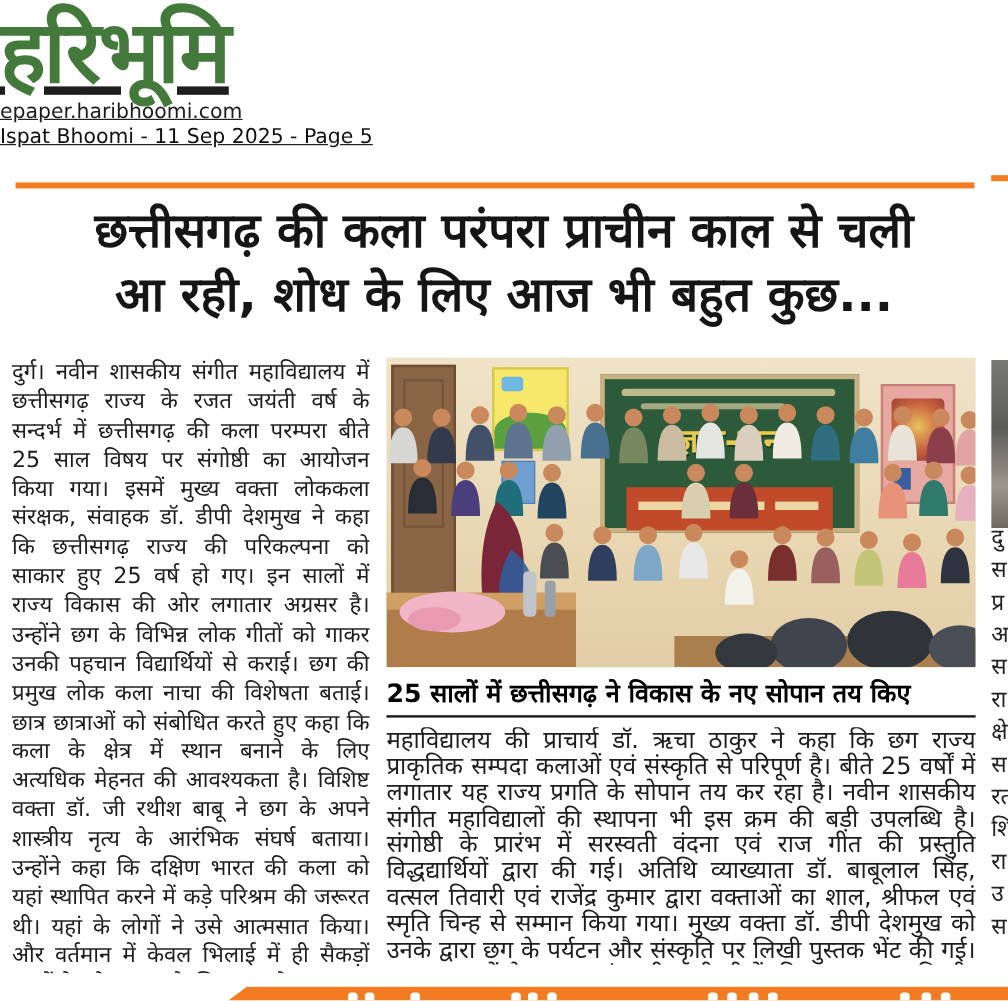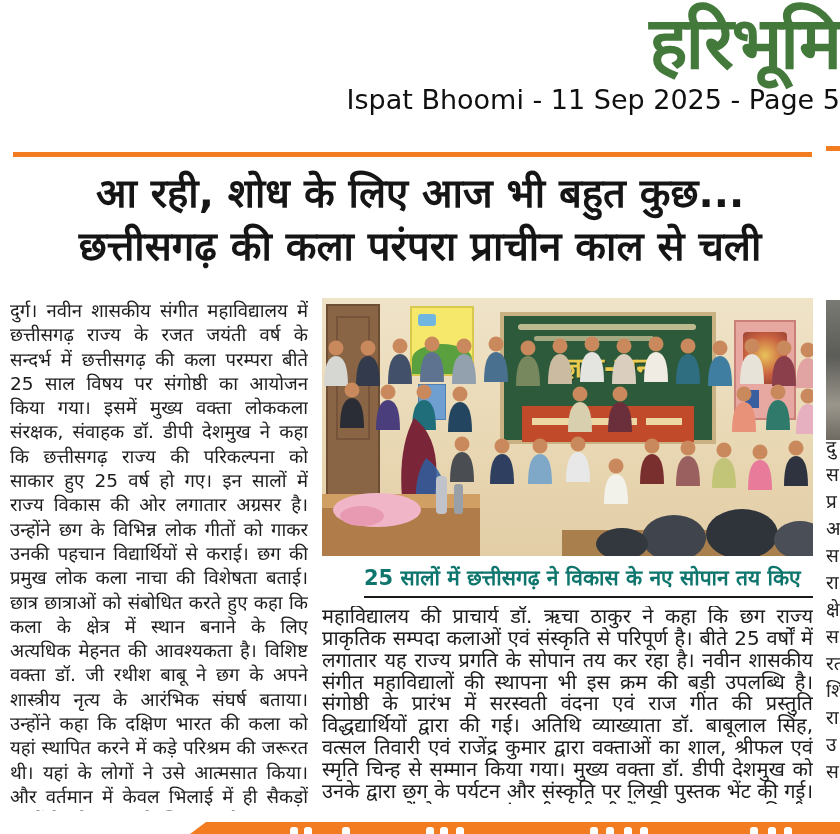--- a/index.html
+++ b/index.html
@@ -1,27 +1,27 @@
 <!DOCTYPE html>
 <html><head>
 <meta charset="utf-8">
 <style>
   html,body{margin:0;padding:0;}
   .page{
     position:relative;width:840px;height:834px;background:#ffffff;
     font-family:"DejaVu Sans",sans-serif;overflow:hidden;color:#1e1e1e;
   }
   
-  .header{position:absolute;top:0;left:0;width:840px;text-align:right;}
+  .header{position:absolute;top:0;left:0;width:840px;text-align:left;text-decoration:underline;}
   .logo{
     margin-top:4px;font-size:72px;line-height:1.1;font-weight:bold;
     color:#44793c;letter-spacing:-2px;
   }
   .site-line{font-size:17px;color:#1c1c1c;margin-top:0px;}
-  .edition-line{font-size:27px;color:#101010;margin-top:1px;font-weight:500;}
+  .edition-line{font-size:17px;color:#101010;margin-top:1px;font-weight:500;}
   
   .rule-orange{position:absolute;left:13px;top:152px;width:799px;height:5px;background:#f47c20;}
   .rule-orange-right{position:absolute;left:826px;top:146px;width:14px;height:5px;background:#f47c20;}
   
   .headline{
     position:absolute;top:167px;left:14px;width:812px;text-align:center;
     font-weight:bold;font-size:40px;line-height:1.33;color:#151515;
   }
   
   .left-col{
@@ -53,22 +53,22 @@
   .poster-kids .hill{position:absolute;left:0;bottom:0;width:100%;height:30px;background:#5aa03f;border-radius:50% 50% 0 0;}
   .poster-kids .sky{position:absolute;left:6px;top:6px;width:18px;height:12px;background:#6fb7e0;border-radius:3px;}
   .poster-blue{position:absolute;left:96px;top:86px;width:26px;height:34px;background:#6f9fd0;border:1px solid #4f7fb0;}
   .poster-pink{position:absolute;left:412px;top:22px;width:62px;height:100px;background:#e6a8a0;border:2px solid #c88078;box-sizing:border-box;}
   .poster-pink .art{position:absolute;left:7px;top:10px;width:44px;height:52px;background:radial-gradient(circle at 50% 45%,#e8c25a 0%,#c86040 55%,#8a3a30 100%);border-radius:4px;}
   .poster-pink .stamp{position:absolute;left:9px;bottom:10px;width:14px;height:18px;background:#3a5fa0;}
   .banner-red{position:absolute;left:200px;top:108px;width:172px;height:36px;background:#c04a2a;}
   .banner-red i{position:absolute;top:12px;height:7px;background:#ecd6a4;display:block;}
   
   .caption{
-    margin-top:9px;font-size:21px;font-weight:bold;color:#0f766e;
-    padding-bottom:5px;border-bottom:2.5px solid #1a1a1a;line-height:1.25;margin-left:42px;
+    margin-top:9px;font-size:21px;font-weight:bold;color:#000000;
+    padding-bottom:5px;border-bottom:2.5px solid #1a1a1a;line-height:1.25;
   }
   .body-text{
     margin-top:8px;font-size:20px;line-height:21.8px;text-align:justify;
     color:#1d1d1d;height:198px;overflow:hidden;
   }
   
   .edge-strip{position:absolute;left:826px;top:146px;width:14px;height:688px;overflow:hidden;}
   .edge-photo{position:absolute;left:0;top:154px;width:14px;height:140px;
     background:linear-gradient(180deg,#7a7a74 0%,#5c5c58 40%,#9a968c 75%,#6e6a62 100%);}
   .edge-lines{position:absolute;left:0;top:288px;width:40px;}
@@ -80,29 +80,30 @@
   }
   .bottom-banner span{position:absolute;top:5px;width:8px;height:10px;background:#ffffff;border-radius:3px 3px 0 0;}
 </style>
 </head>
 <body>
 
 <div class="page">
 
   <div class="header">
     <div class="logo">हरिभूमि</div>
+    <div class="site-line">epaper.haribhoomi.com</div>
     <div class="edition-line">Ispat Bhoomi - 11 Sep 2025 - Page 5</div>
   </div>
 
   <div class="rule-orange"></div>
   <div class="rule-orange-right"></div>
 
   <div class="headline">
+    <div>छत्तीसगढ़ की कला परंपरा प्राचीन काल से चली</div>
     <div>आ रही, शोध के लिए आज भी बहुत कुछ...</div>
-    <div>छत्तीसगढ़ की कला परंपरा प्राचीन काल से चली</div>
   </div>
 
   <div class="left-col">
     <b>दुर्ग।</b><span> नवीन शासकीय संगीत महाविद्यालय में छत्तीसगढ़ राज्य के रजत जयंती वर्ष के सन्दर्भ में छत्तीसगढ़ की कला परम्परा बीते 25 साल विषय पर संगोष्ठी का आयोजन किया गया। इसमें मुख्य वक्ता लोककला संरक्षक, संवाहक डॉ. डीपी देशमुख ने कहा कि छत्तीसगढ़ राज्य की परिकल्पना को साकार हुए 25 वर्ष हो गए। इन सालों में राज्य विकास की ओर लगातार अग्रसर है। उन्होंने छग के विभिन्न लोक गीतों को गाकर उनकी पहचान विद्यार्थियों से कराई। छग की प्रमुख लोक कला नाचा की विशेषता बताई। छात्र छात्राओं को संबोधित करते हुए कहा कि कला के क्षेत्र में स्थान बनाने के लिए अत्यधिक मेहनत की आवश्यकता है। विशिष्ट वक्ता डॉ. जी रथीश बाबू ने छग के अपने शास्त्रीय नृत्य के आरंभिक संघर्ष बताया। उन्होंने कहा कि दक्षिण भारत की कला को यहां स्थापित करने में कड़े परिश्रम की जरूरत थी। यहां के लोगों ने उसे आत्मसात किया। और वर्तमान में केवल भिलाई में ही सैकड़ों बच्चों ने इसे साधना के लिए चुना है।</span>
   </div>
 
   <div class="right-area">
 
     <div class="photo">
       <div class="door">

